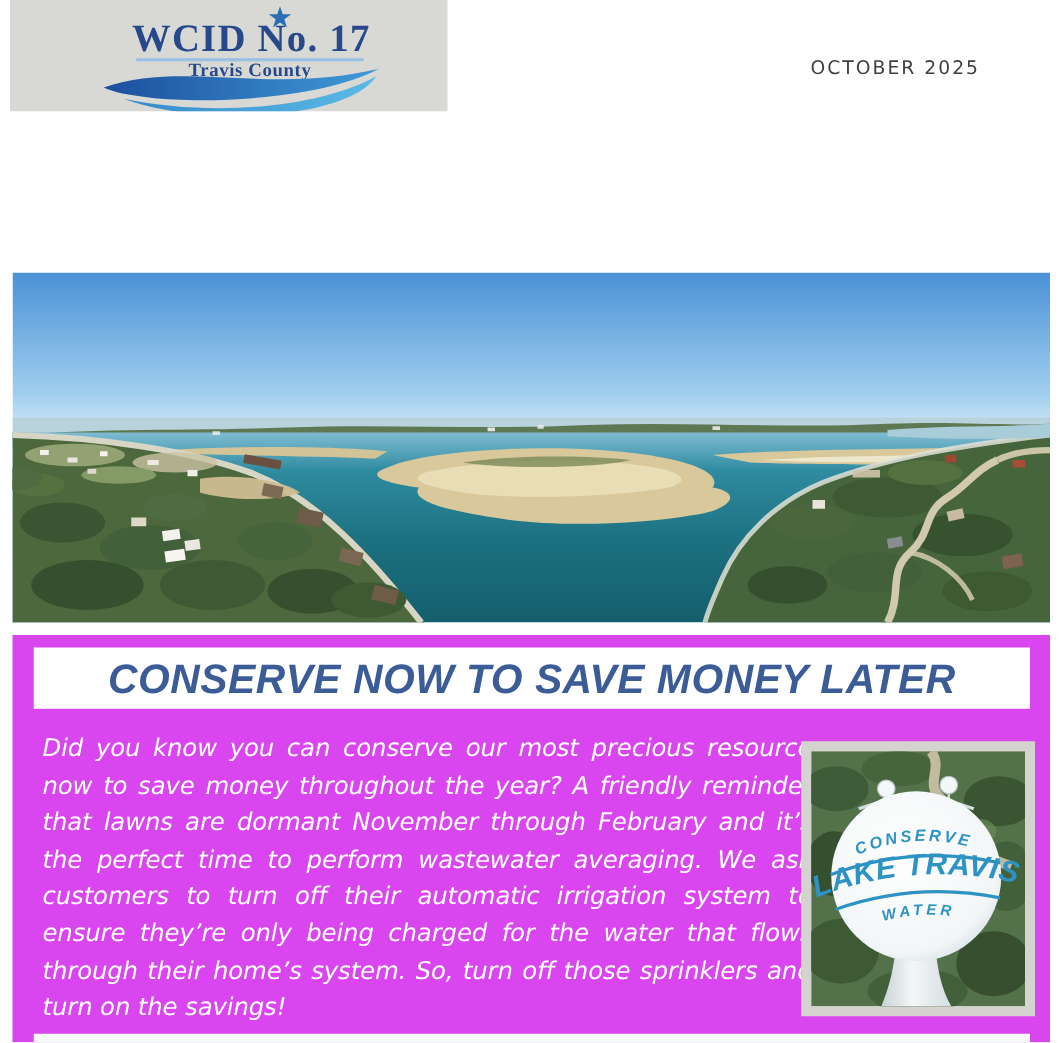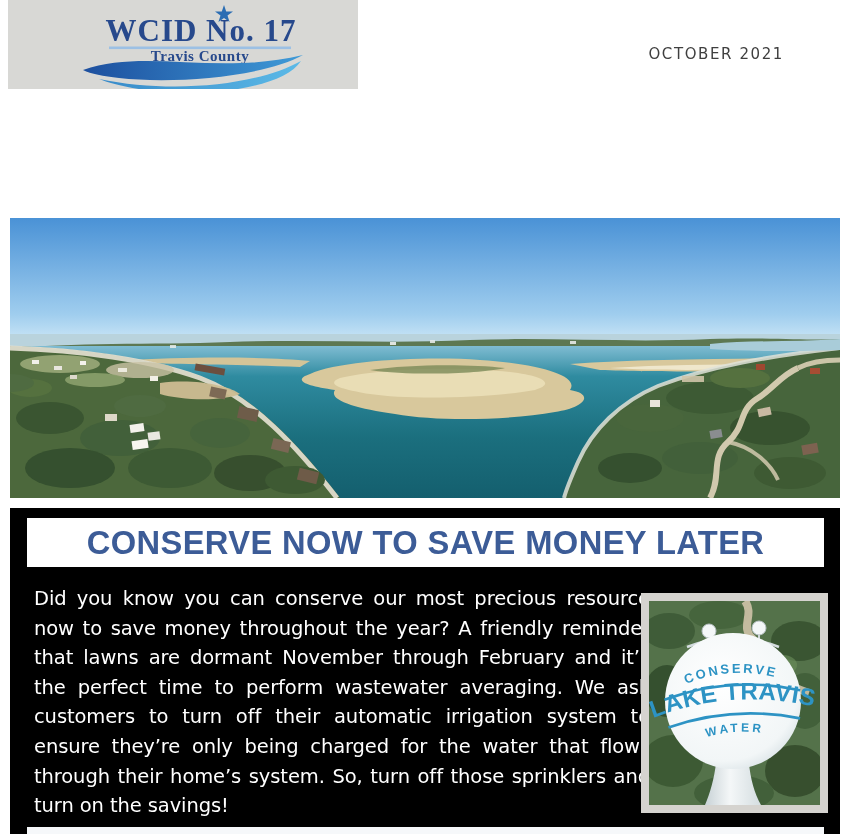--- a/index.html
+++ b/index.html
@@ -15,21 +15,21 @@
   .masthead{position:absolute;left:8px;top:89px;width:830px;height:126px;background:#3b5176;}
   .masthead-title{width:100%;height:126px;line-height:124px;text-align:center;color:#ffffff;
                   font-family:"DejaVu Serif","Liberation Serif",serif;font-size:84px;
                   letter-spacing:2px;transform:scaleX(0.97);transform-origin:center;}
 
   
   .hero{position:absolute;left:10px;top:218px;width:830px;height:280px;}
 
   
   .article{position:absolute;left:10px;top:508px;width:830px;height:326px;
-           background:#000000;overflow:hidden;}
+           background:#d946ef;overflow:hidden;font-style:italic;}
   .headline-box{position:absolute;left:17px;top:10px;width:797px;height:49px;background:#ffffff;}
   .headline{width:100%;height:49px;line-height:50px;text-align:center;color:#3c5c97;
             font-weight:bold;font-size:33px;letter-spacing:0.4px;transform:scaleX(0.99);
             transform-origin:center;font-family:"Liberation Sans",sans-serif;}
   .body-text{position:absolute;left:14px;top:76px;width:616px;color:#ffffff;
              font-family:"DejaVu Sans",sans-serif;font-size:19.5px;line-height:29.6px;
              text-align:justify;letter-spacing:-0.1px;margin-left:10px;}
   .tower-fig{position:absolute;left:631px;top:85px;width:187px;height:220px;
              background:#d5d3cf;box-sizing:border-box;padding:8px;}
   .tower-fig svg{display:block;}
@@ -53,21 +53,21 @@
         </linearGradient>
       </defs>
       <polygon points="203,5 205.2,11.4 212,11.4 206.5,15.4 208.6,22 203,18 197.4,22 199.5,15.4 194,11.4 200.8,11.4" fill="#2a6db3"></polygon>
       <text x="180" y="41" text-anchor="middle" font-family="Liberation Serif,serif" font-weight="bold" font-size="31" fill="#27498c" letter-spacing="1">WCID No. 17</text>
       <rect x="88" y="46.5" width="182" height="2.6" fill="#9cc0e4"></rect>
       <text x="179" y="61" text-anchor="middle" font-family="Liberation Serif,serif" font-weight="bold" font-size="15" fill="#27498c" letter-spacing="0.5">Travis County</text>
       <path d="M62,70 C125,48 195,76 282,55 C240,78 150,84 98,78 C82,76 70,74 62,70 Z" fill="url(#gA)"></path>
       <path d="M78,79 C150,94 235,86 280,61 C262,89 182,98 124,90 C104,87 88,83 78,79 Z" fill="url(#gB)" opacity="0.95"></path>
     </svg>
   </div>
-  <div class="issue-date">OCTOBER 2021</div>
+  <div class="issue-date">OCTOBER 2025</div>
 
 
   <div class="hero">
     <svg width="830" height="280" viewBox="0 0 830 280">
       <defs>
         <linearGradient id="sky" x1="0" y1="0" x2="0" y2="1">
           <stop offset="0" stop-color="#4a92d6"></stop>
           <stop offset="0.75" stop-color="#9fcdee"></stop>
           <stop offset="1" stop-color="#d2eaf8"></stop>
         </linearGradient>

